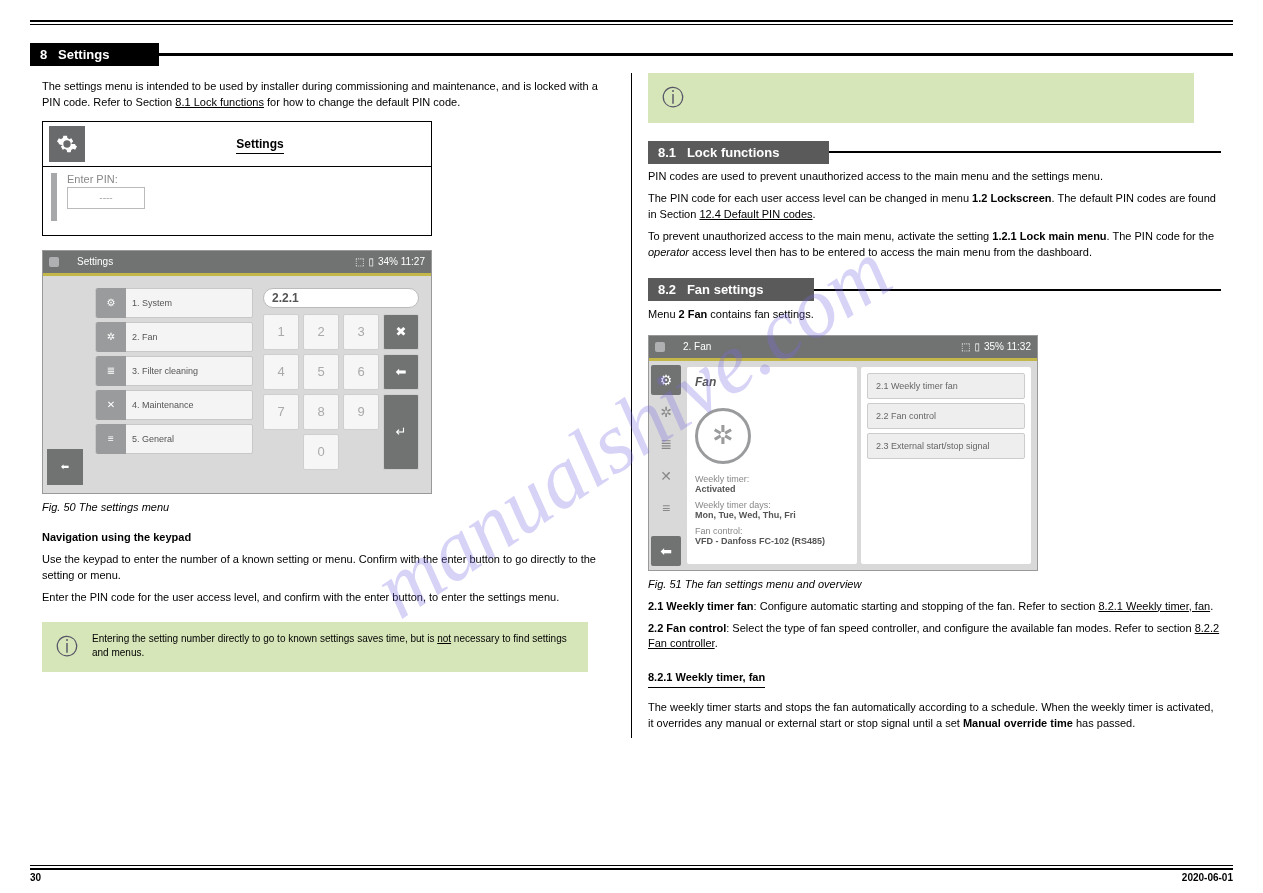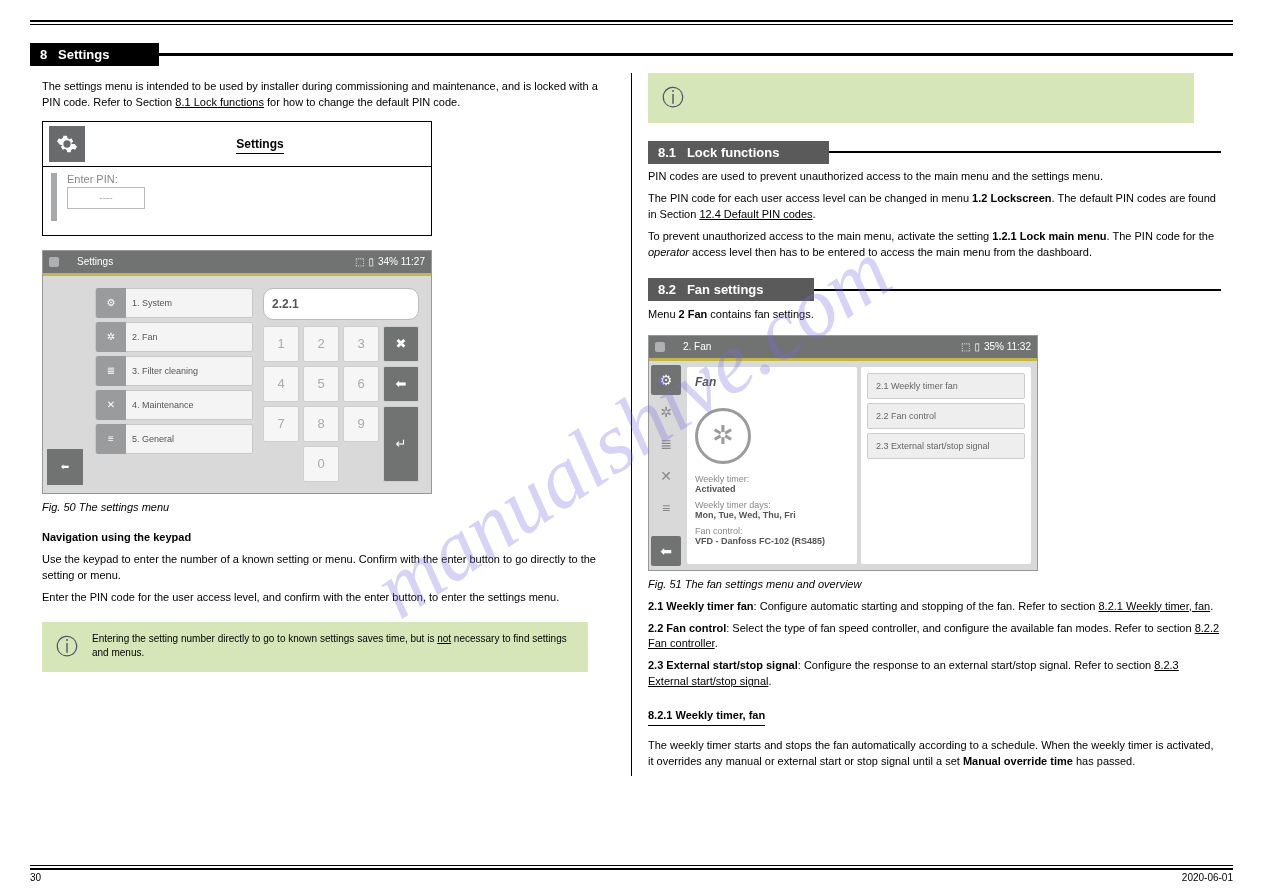--- a/index.html
+++ b/index.html
@@ -39,21 +39,21 @@
 .ui-logo { width: 10px; height: 10px; background:#aeb0b1; margin-right:18px; border-radius:2px; }
 .ui-top-right { margin-left: auto; display: flex; gap: 4px; align-items: center; }
 .ui-bar { height: 3px; background: #c4b74a; }
 .ui-body { display: flex; padding: 12px; gap: 10px; }
 .ui-back { position:absolute; left:4px; bottom:8px; width:36px; height:36px; background:#717272; display:flex; align-items:center; justify-content:center; color:#fff;}
 .menu-col { width: 160px; display:flex; flex-direction:column; gap:4px; margin-left:40px;}
 .menu-item { display:flex; align-items:center; background:#f4f4f4; border:1px solid #c8c8c8; height:30px; border-radius:2px; }
 .menu-ico { width:30px; height:30px; background:#9a9b9c; color:#fff; display:flex; align-items:center; justify-content:center; border-radius:2px 0 0 2px;}
 .menu-txt { padding-left:6px; font-size:9px; color:#555;}
 .keypad-col { flex:1; display:flex; flex-direction:column; gap:6px; }
-.kp-display { height:32px; background:#fff; border:1px solid #bbb; border-radius:10px; display:flex; align-items:center; padding-left:8px; font-weight:bold; color:#555; font-size:12px;}
+.kp-display { height:20px; background:#fff; border:1px solid #bbb; border-radius:10px; display:flex; align-items:center; padding-left:8px; font-weight:bold; color:#555; font-size:12px;}
 .kp-grid { display:grid; grid-template-columns: repeat(3,36px) 36px; grid-template-rows: repeat(4,36px); gap:4px; }
 .kp-key { background:#f6f6f6; border:1px solid #cfcfcf; display:flex; align-items:center; justify-content:center; color:#aaa; font-size:13px; border-radius:2px;}
 .kp-dark { background:#717272; color:#fff;}
 .kp-tall { grid-row: span 2;}
 
 
 .greenbox { background:#d7e6b9; width: 546px; padding:10px 14px; margin-top:16px; display:flex; gap:14px; align-items:flex-start;}
 .greenbox.right { width:546px; }
 .green-ico { font-size:22px; color:#556; }
 .green-txt { font-size:10px; line-height:1.4;}
@@ -71,21 +71,21 @@
 .fan-stat b { color:#555; display:block;}
 .fan-right { flex:1; background:#fff; margin:6px 6px 6px 0; border-radius:2px; padding:6px; display:flex; flex-direction:column; gap:4px;}
 .fan-btn { background:#eeeeee; border:1px solid #ccc; padding:7px 8px; border-radius:2px; font-size:9px; color:#666;}
 
 .sec-bar.simple { margin-top:18px; }
 
 svg { display:block; }
 
 .watermark { position:absolute; left:50%; top:48%; transform:translate(-50%,-50%) rotate(-34deg); font-size:86px; color:rgba(120,110,225,0.30); font-style:italic; font-family: Georgia, serif; pointer-events:none; white-space:nowrap; z-index:50;}
 
-.footer { position:absolute; bottom:10px; left:30px; right:30px; }
+.footer { position:absolute; bottom:10px; left:30px; right:30px;font-weight:bold; }
 .footer-line { border-top:1px solid #000; margin-bottom:2px;}
 .footer-txt { display:flex; justify-content:space-between; font-size:10px;}
 </style>
 </head>
 <body>
 
 <div class="page">
   <div class="watermark">manualshive.com</div>
 
   <div class="top-rule"></div>
@@ -263,21 +263,20 @@
             <div class="fan-btn">2.2 Fan control</div>
             <div class="fan-btn">2.3 External start/stop signal</div>
           </div>
         </div>
       </div>
 
       <p class="italic" style="margin-top:6px;">Fig. 51 The fan settings menu and overview</p>
 
       <p><span class="bold">2.1 Weekly timer fan</span><span>: Configure automatic starting and stopping of the fan. Refer to section </span><span class="ref">8.2.1 Weekly timer, fan</span><span>.</span></p>
       <p><span class="bold">2.2 Fan control</span><span>: Select the type of fan speed controller, and configure the available fan modes. Refer to section </span><span class="ref">8.2.2 Fan controller</span><span>.</span></p>
-      <p><span class="bold">2.3 External start/stop signal</span><span>: Configure the response to an external start/stop signal. Refer to section </span><span class="ref">8.2.3 External start/stop signal</span><span>.</span></p>
 
       <p class="bold" style="margin-top:12px; border-bottom:1px solid #000; display:inline-block; padding-bottom:1px;">8.2.1  Weekly timer, fan</p>
       <p><span>The weekly timer starts and stops the fan automatically according to a schedule. When the weekly timer is activated, it overrides any manual or external start or stop signal until a set </span><span class="bold">Manual override time</span><span> has passed.</span></p>
     </div>
   </div>
 
   <div class="footer">
     <div class="footer-line"></div>
     <div class="footer-line" style="border-top:2px solid #000;"></div>
     <div class="footer-txt">

